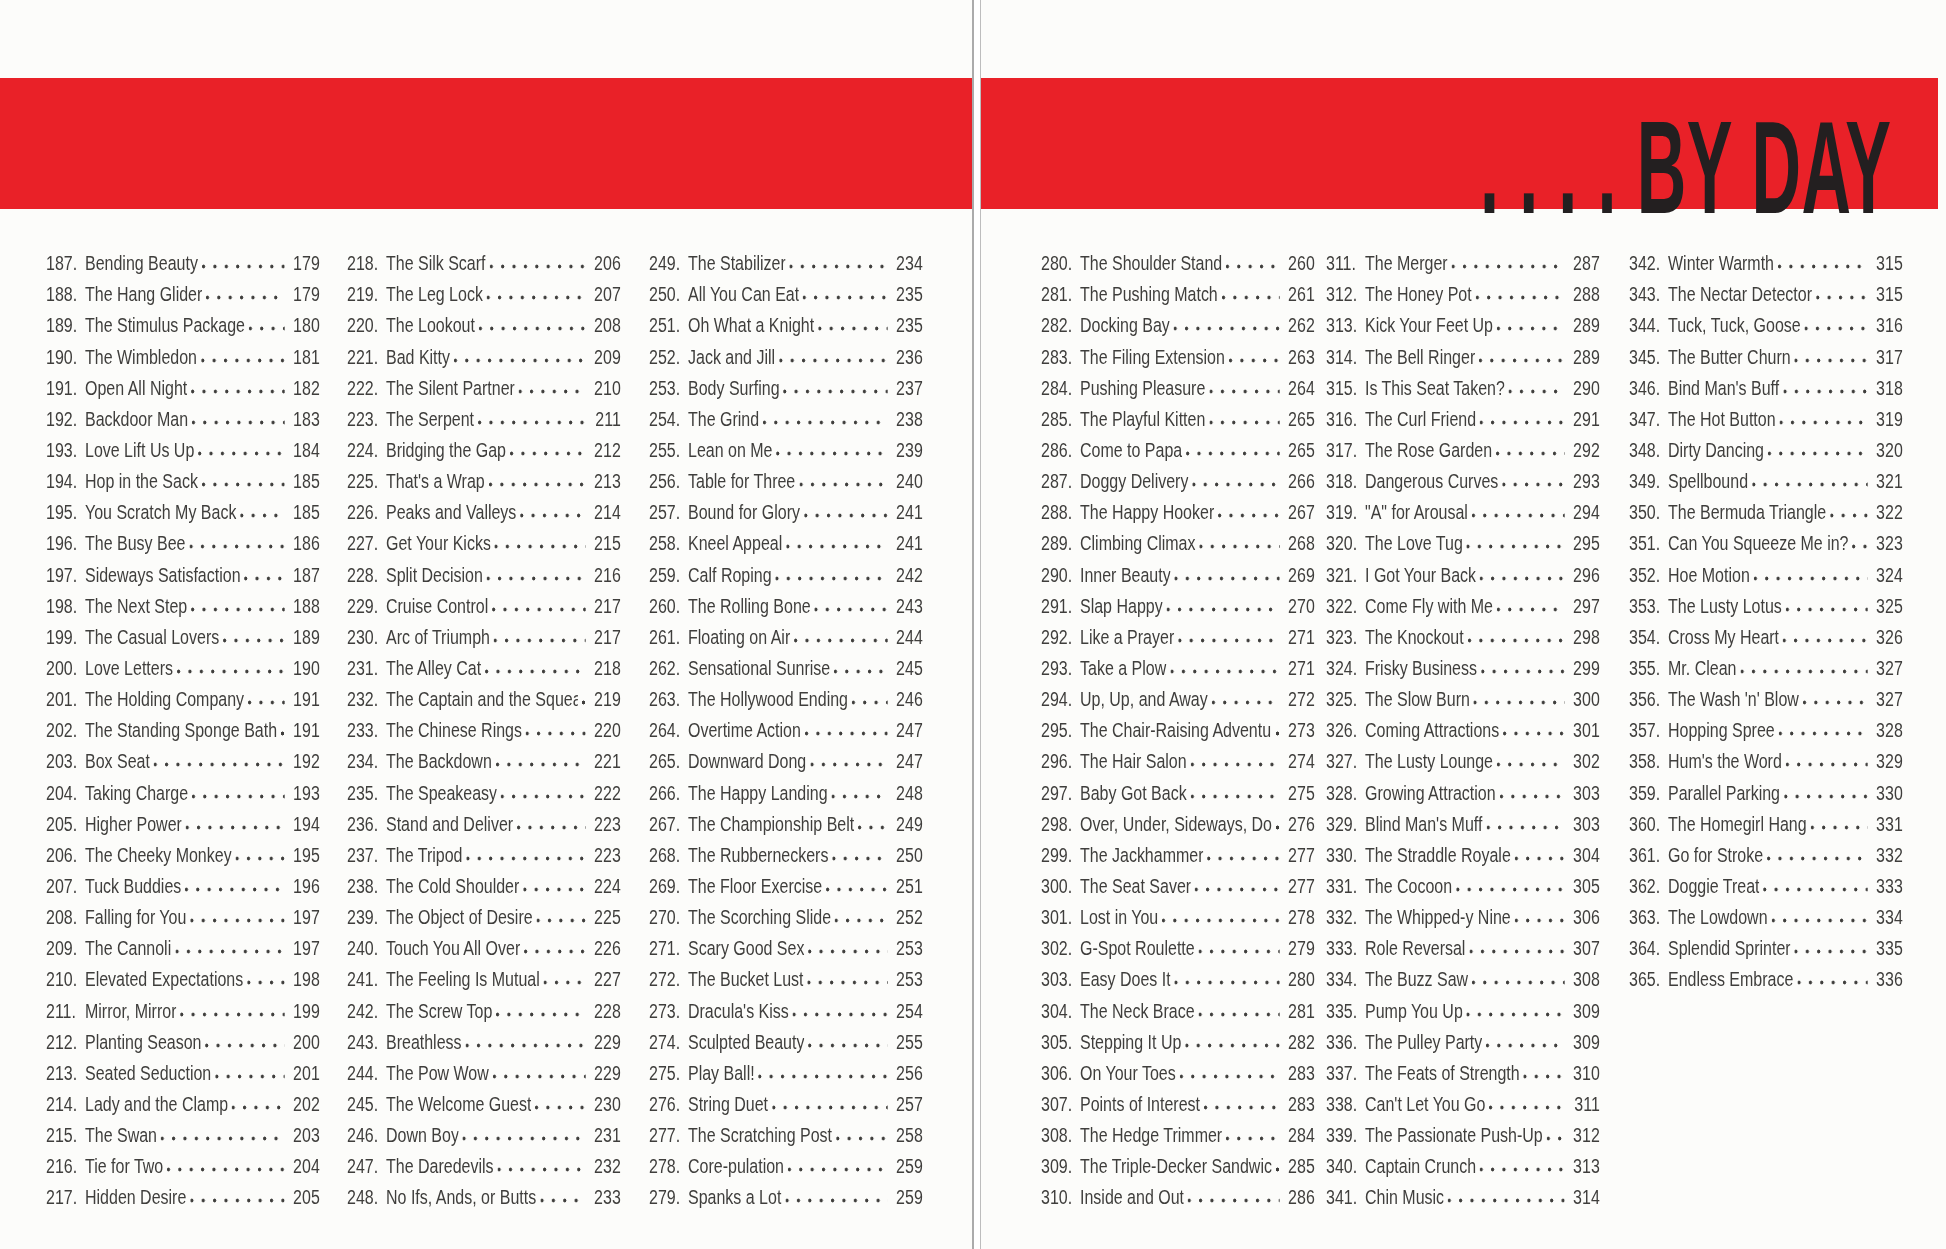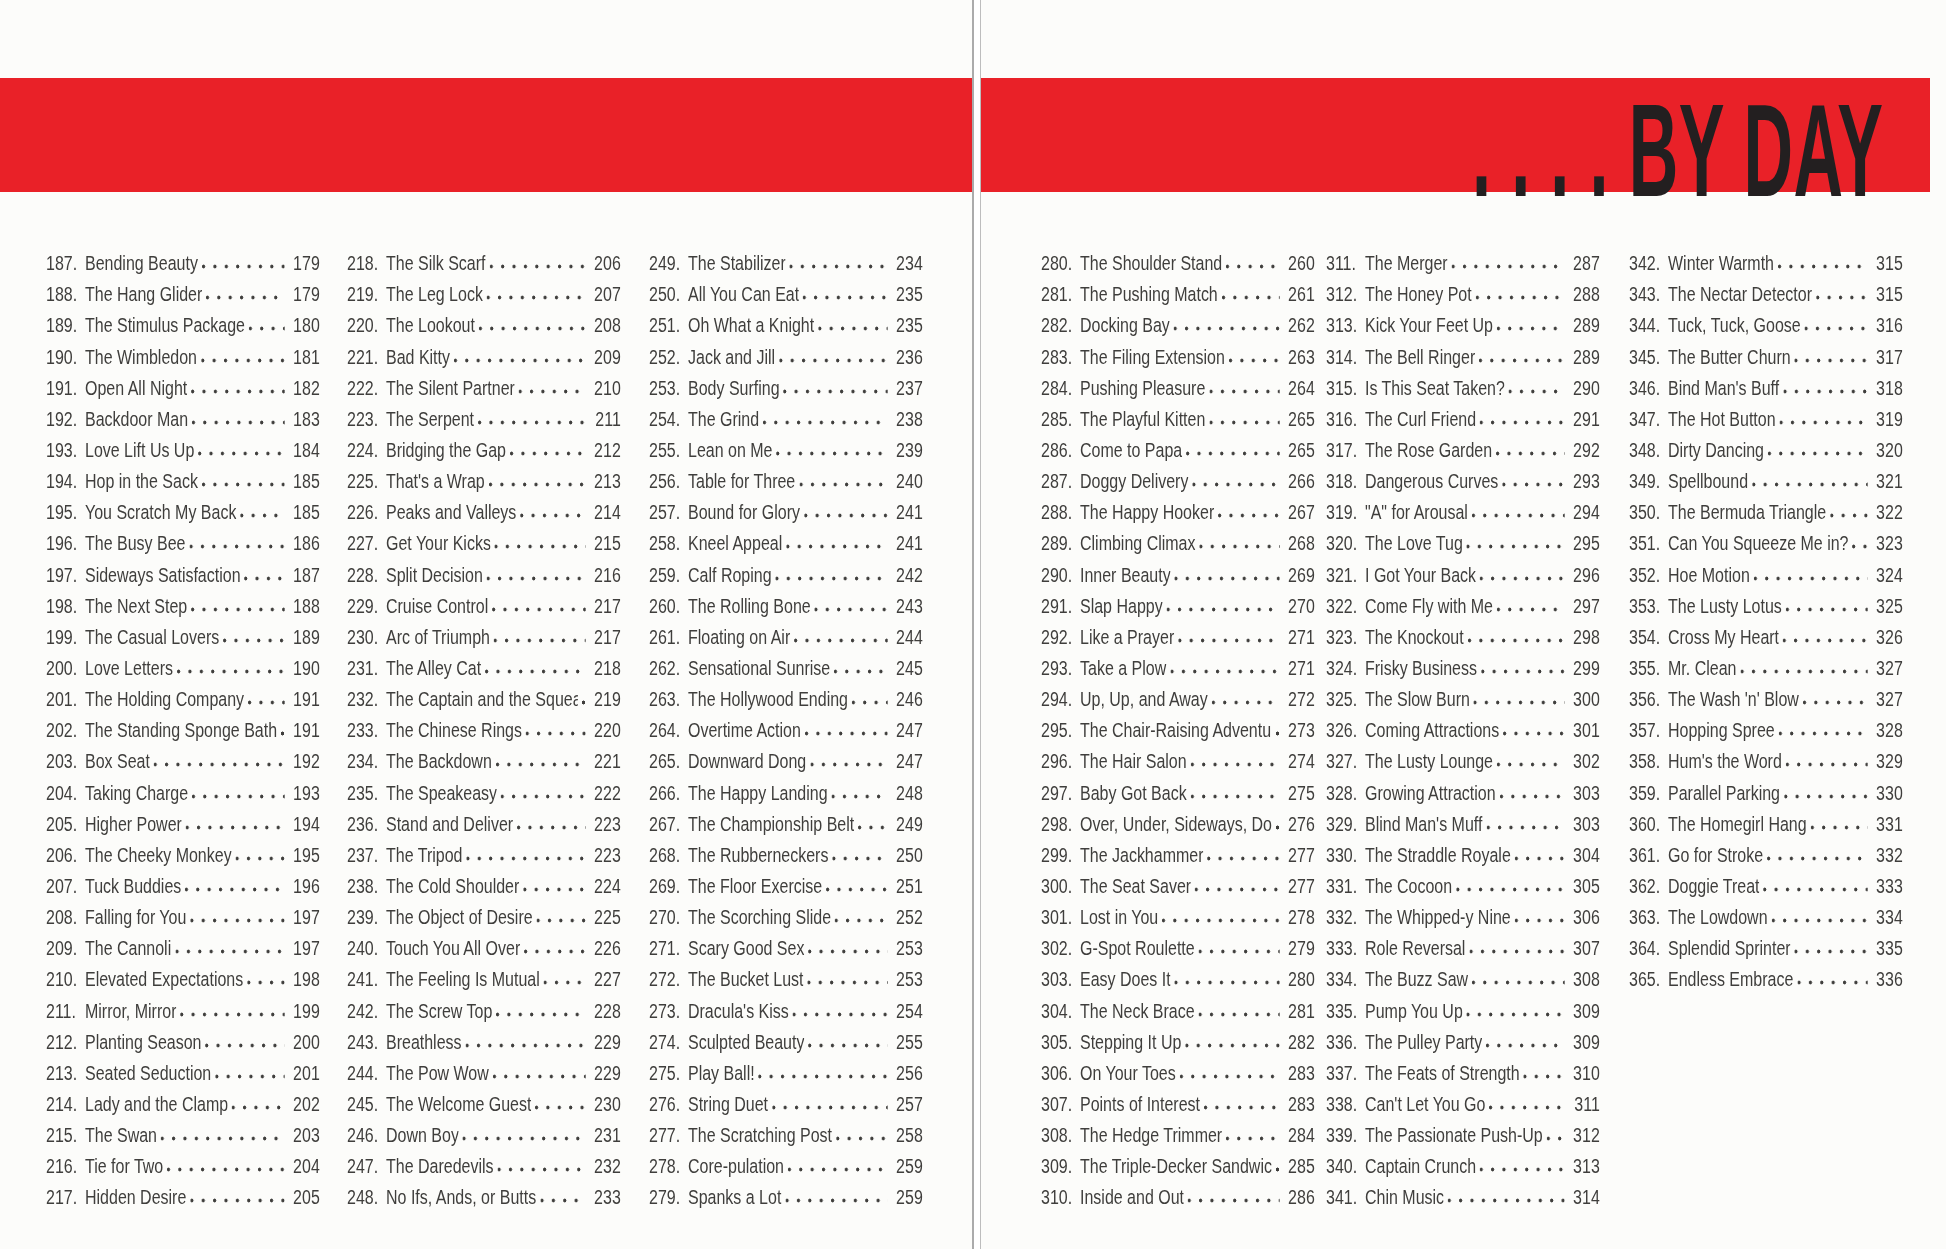--- a/index.html
+++ b/index.html
@@ -3,21 +3,21 @@
 <meta charset="utf-8">
 <style>
   html,body{margin:0;padding:0;}
   body{
     width:1946px;height:1249px;position:relative;overflow:hidden;
     background:#fcfcfa;
     font-family:"Liberation Sans", sans-serif;
   }
   
   .banner{
-    position:absolute;left:0;right:16px;top:78px;height:114px;
+    position:absolute;left:0;right:8px;top:78px;height:131px;
     background:#e92128;z-index:1;padding-left:43px;
   }
   .banner-title{
     position:absolute;right:46px;bottom:-25px;
     font-size:132px;line-height:1;font-weight:bold;
     letter-spacing:1px;white-space:nowrap;
     color:#231f20;
     transform:scaleX(0.52);transform-origin:right bottom;
   }
   

